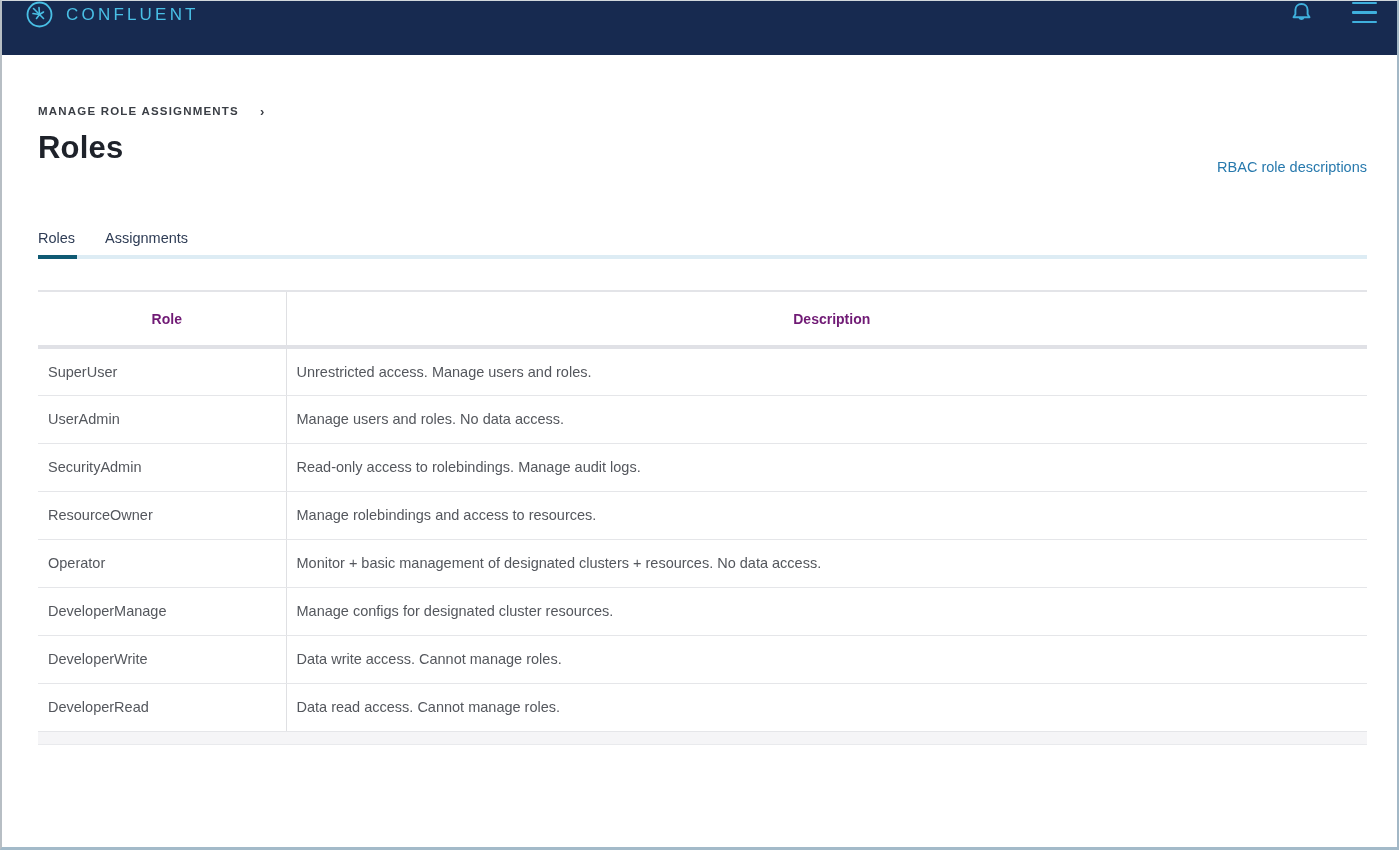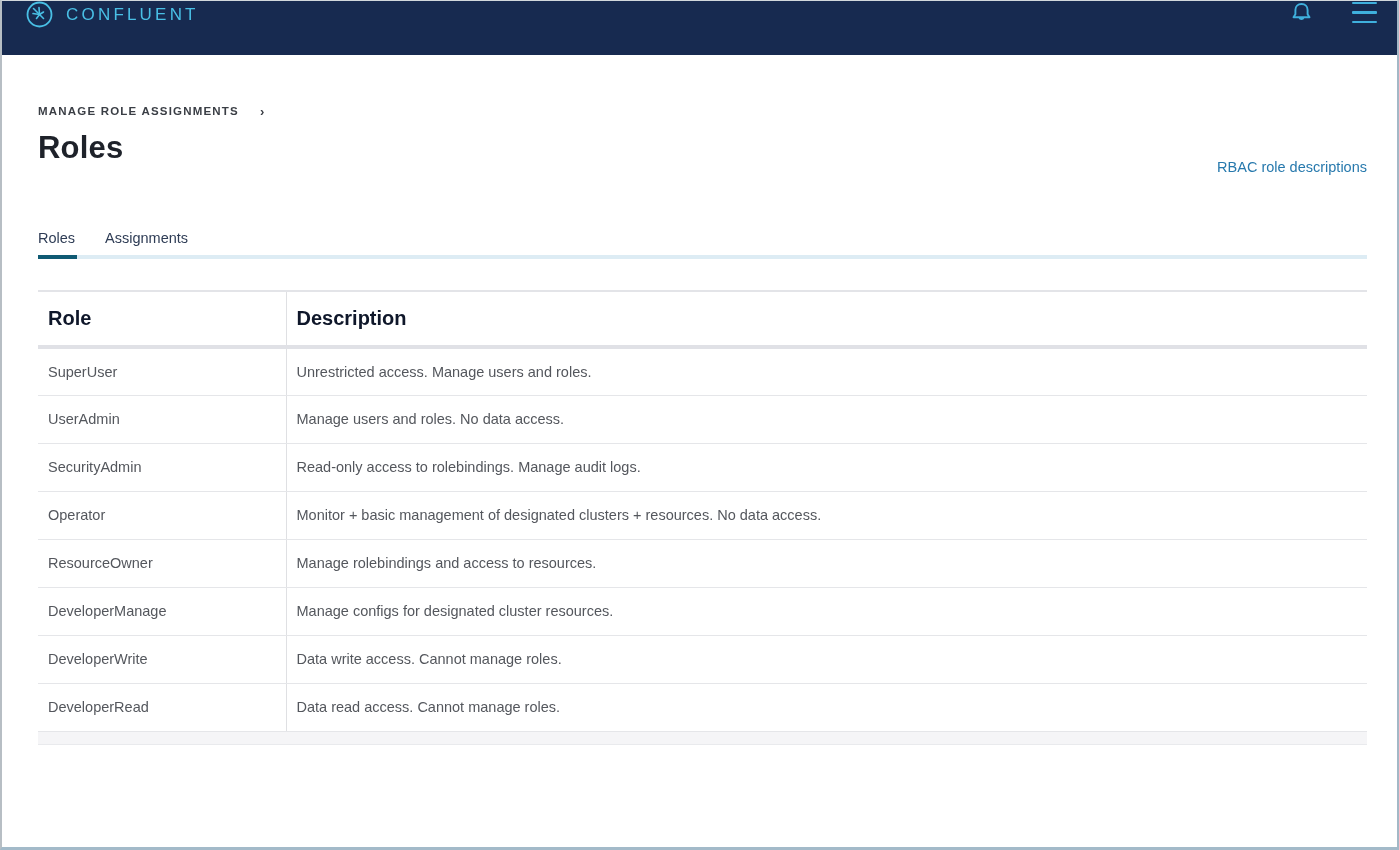--- a/index.html
+++ b/index.html
@@ -107,24 +107,24 @@
     left: 0; right: -2px; bottom: 0;
     height: 4px;
     background: #0f5a73;
     z-index: 1;
   }
 
   
   .table-wrap { margin-top: 31px; }
   table { width: 100%; border-collapse: collapse; }
   thead th {
-    text-align: left;
-    font-size: 20px;
+    text-align: center;
+    font-size: 14px;
     font-weight: 700;
-    color: #0f172a;
+    color: #701a75;
     height: 56px;
     border-top: 2px solid #e3e4e8;
     border-bottom: 4px solid #e0e1e6;
     padding-left: 10px;
     vertical-align: middle;
   }
   th.col-role, td.cell-role { width: 248px; border-right: 1px solid #dfe0e3; }
   tbody td {
     height: 48px;
     font-size: 14.5px;
@@ -215,27 +215,27 @@
     <td>Manage users and roles. No data access.</td>
   </tr>
 
 
   <tr>
     <td class="cell-role">SecurityAdmin</td>
     <td>Read-only access to rolebindings. Manage audit logs.</td>
   </tr>
 
   <tr>
+    <td class="cell-role">ResourceOwner</td>
+    <td>Manage rolebindings and access to resources.</td>
+  </tr>
+
+  <tr>
     <td class="cell-role">Operator</td>
     <td>Monitor + basic management of designated clusters + resources. No data access.</td>
-  </tr>
-
-  <tr>
-    <td class="cell-role">ResourceOwner</td>
-    <td>Manage rolebindings and access to resources.</td>
   </tr>
 
   <tr>
     <td class="cell-role">DeveloperManage</td>
     <td>Manage configs for designated cluster resources.</td>
   </tr>
 
   <tr>
     <td class="cell-role">DeveloperWrite</td>
     <td>Data write access. Cannot manage roles.</td>

